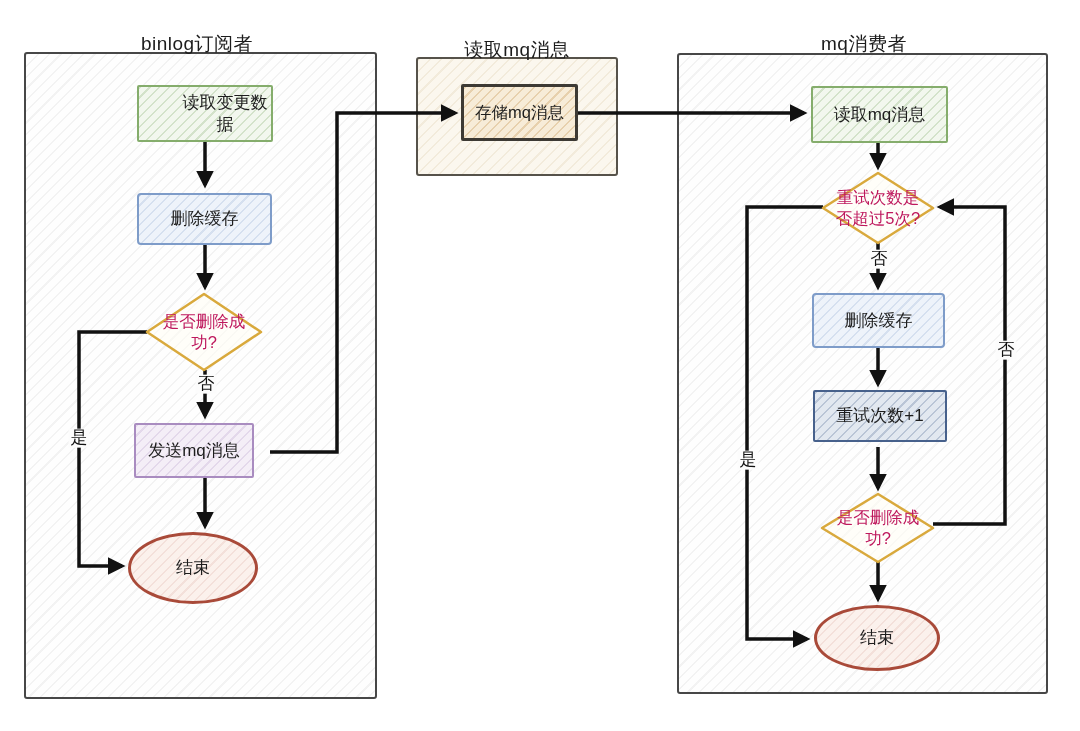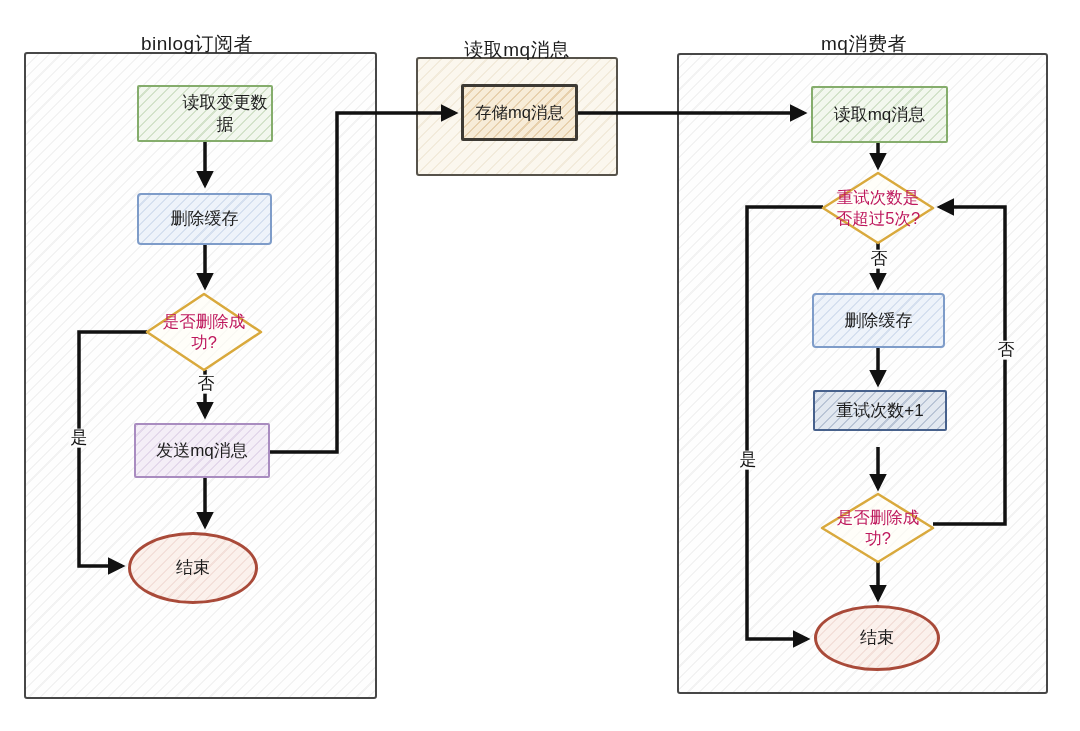--- a/index.html
+++ b/index.html
@@ -106,42 +106,42 @@
   <div class="node box-green" style="left:137px; top:85px;  width:136px; height:57px;padding-left:40px;">
     <span>读取变更数据</span>
   </div>
   <div class="node box-blue" style="left:137px; top:193px; width:135px; height:52px;">
     <span>删除缓存</span>
   </div>
   <div class="diamond-label" style="left:149px; top:310px; width:110px; height:44px;">
     <span>是否删除成</span>
     <span>功?</span>
   </div>
-  <div class="node box-purple" style="left:134px; top:423px; width:136px; height:55px;">
+  <div class="node box-purple" style="left:134px; top:423px; width:120px; height:55px;">
     <span>发送mq消息</span>
   </div>
   <div class="node ellipse-red" style="left:128px; top:532px; width:130px; height:72px;">
     <span>结束</span>
   </div>
 
   <div class="node box-tan" style="left:461px; top:84px; width:117px; height:57px; font-size:16.5px;">
     <span>存储mq消息</span>
   </div>
 
   <div class="node box-green" style="left:811px; top:86px; width:137px; height:57px;">
     <span>读取mq消息</span>
   </div>
   <div class="diamond-label" style="left:823px; top:186px; width:110px; height:44px;">
     <span>重试次数是</span>
     <span>否超过5次?</span>
   </div>
   <div class="node box-blue" style="left:812px; top:293px; width:133px; height:55px;">
     <span>删除缓存</span>
   </div>
-  <div class="node box-slate" style="left:813px; top:390px; width:134px; height:41px;">
+  <div class="node box-slate" style="left:813px; top:390px; width:134px; height:52px;">
     <span>重试次数+1</span>
   </div>
   <div class="diamond-label" style="left:823px; top:506px; width:110px; height:44px;">
     <span>是否删除成</span>
     <span>功?</span>
   </div>
   <div class="node ellipse-red" style="left:814px; top:605px; width:126px; height:66px;">
     <span>结束</span>
   </div>
 

